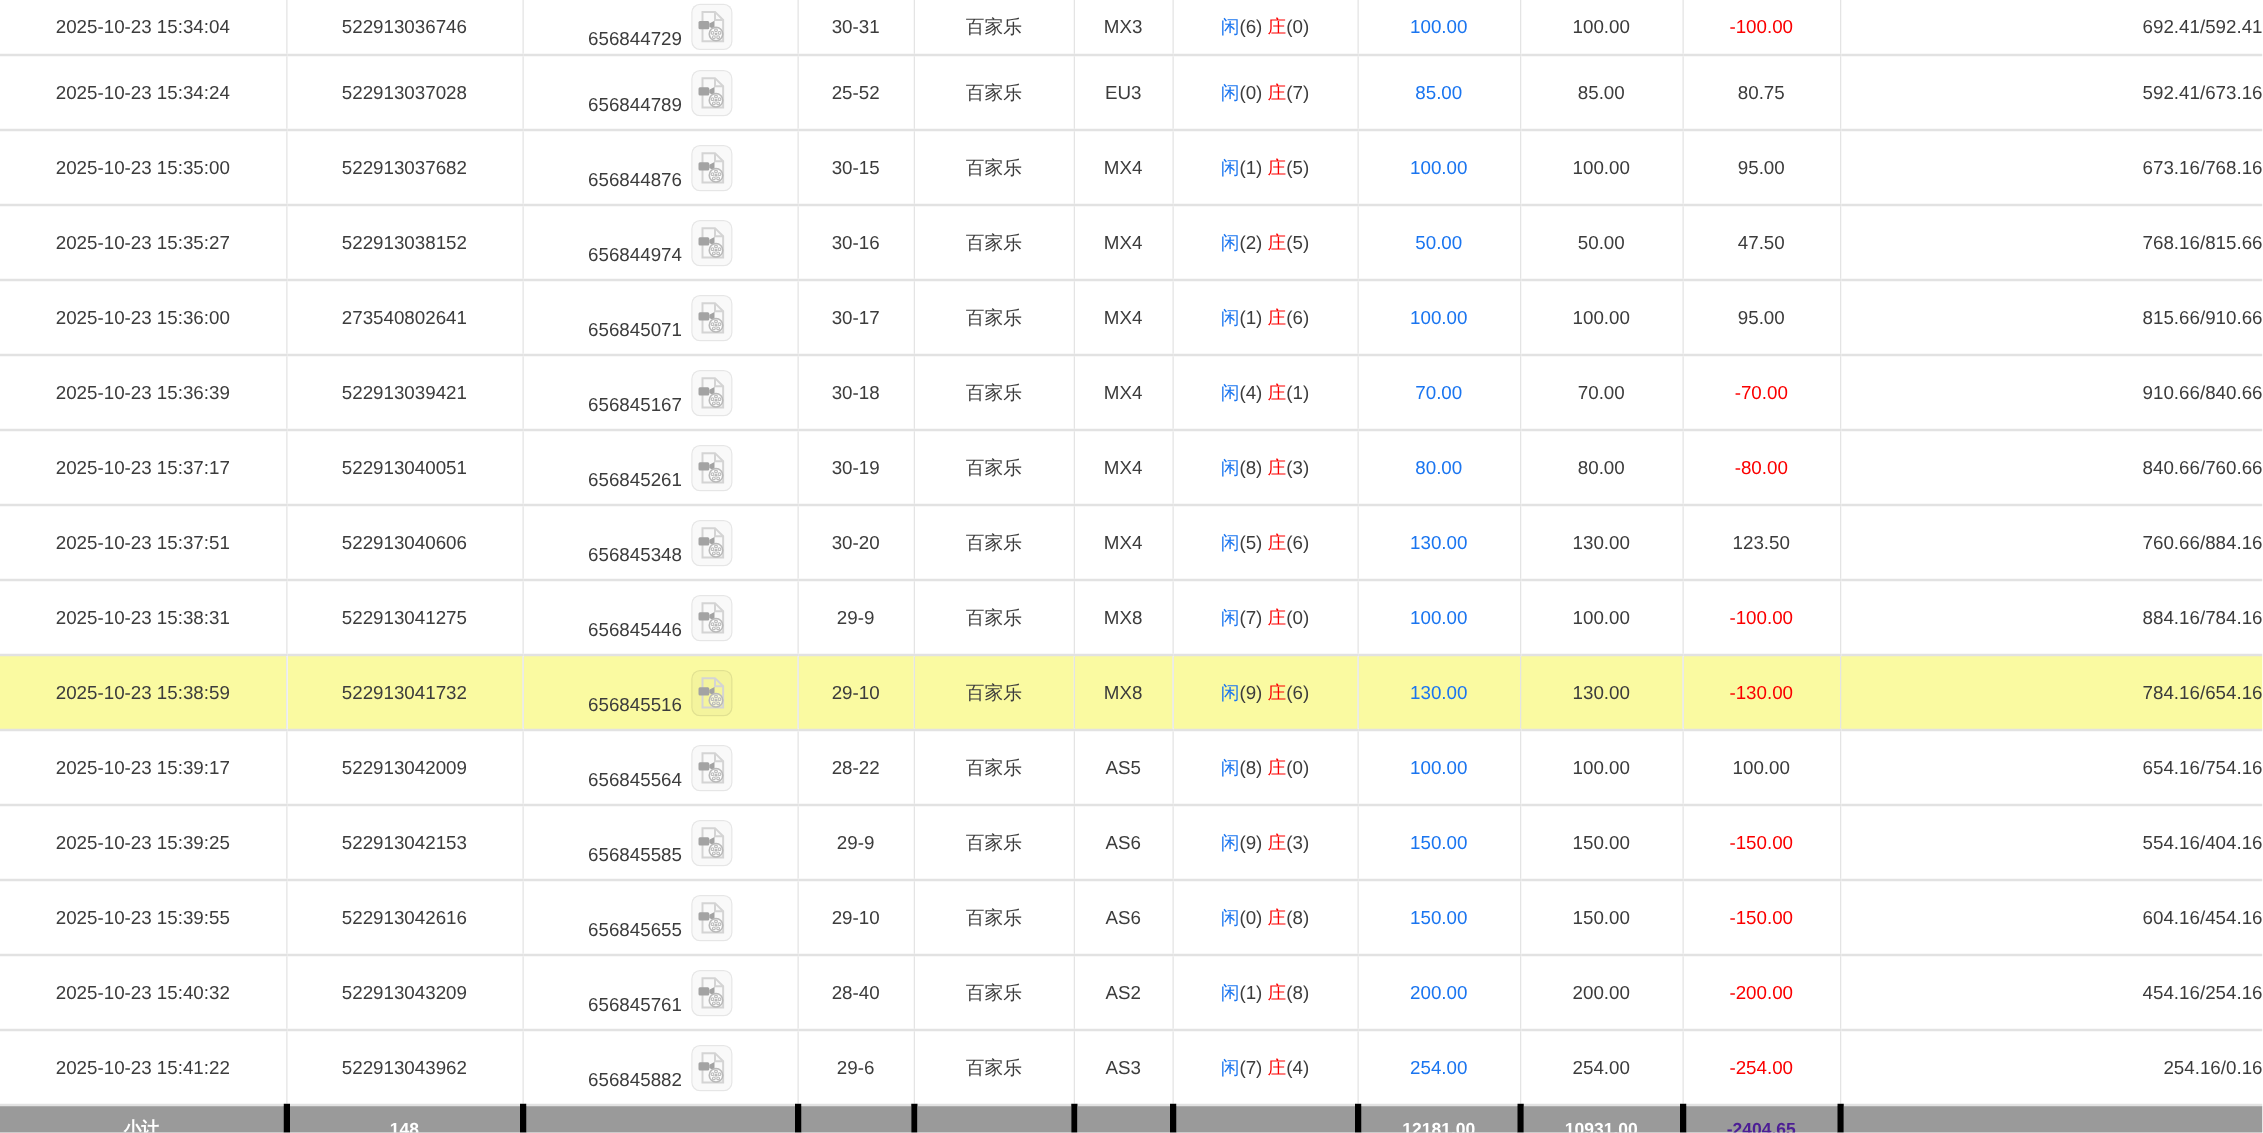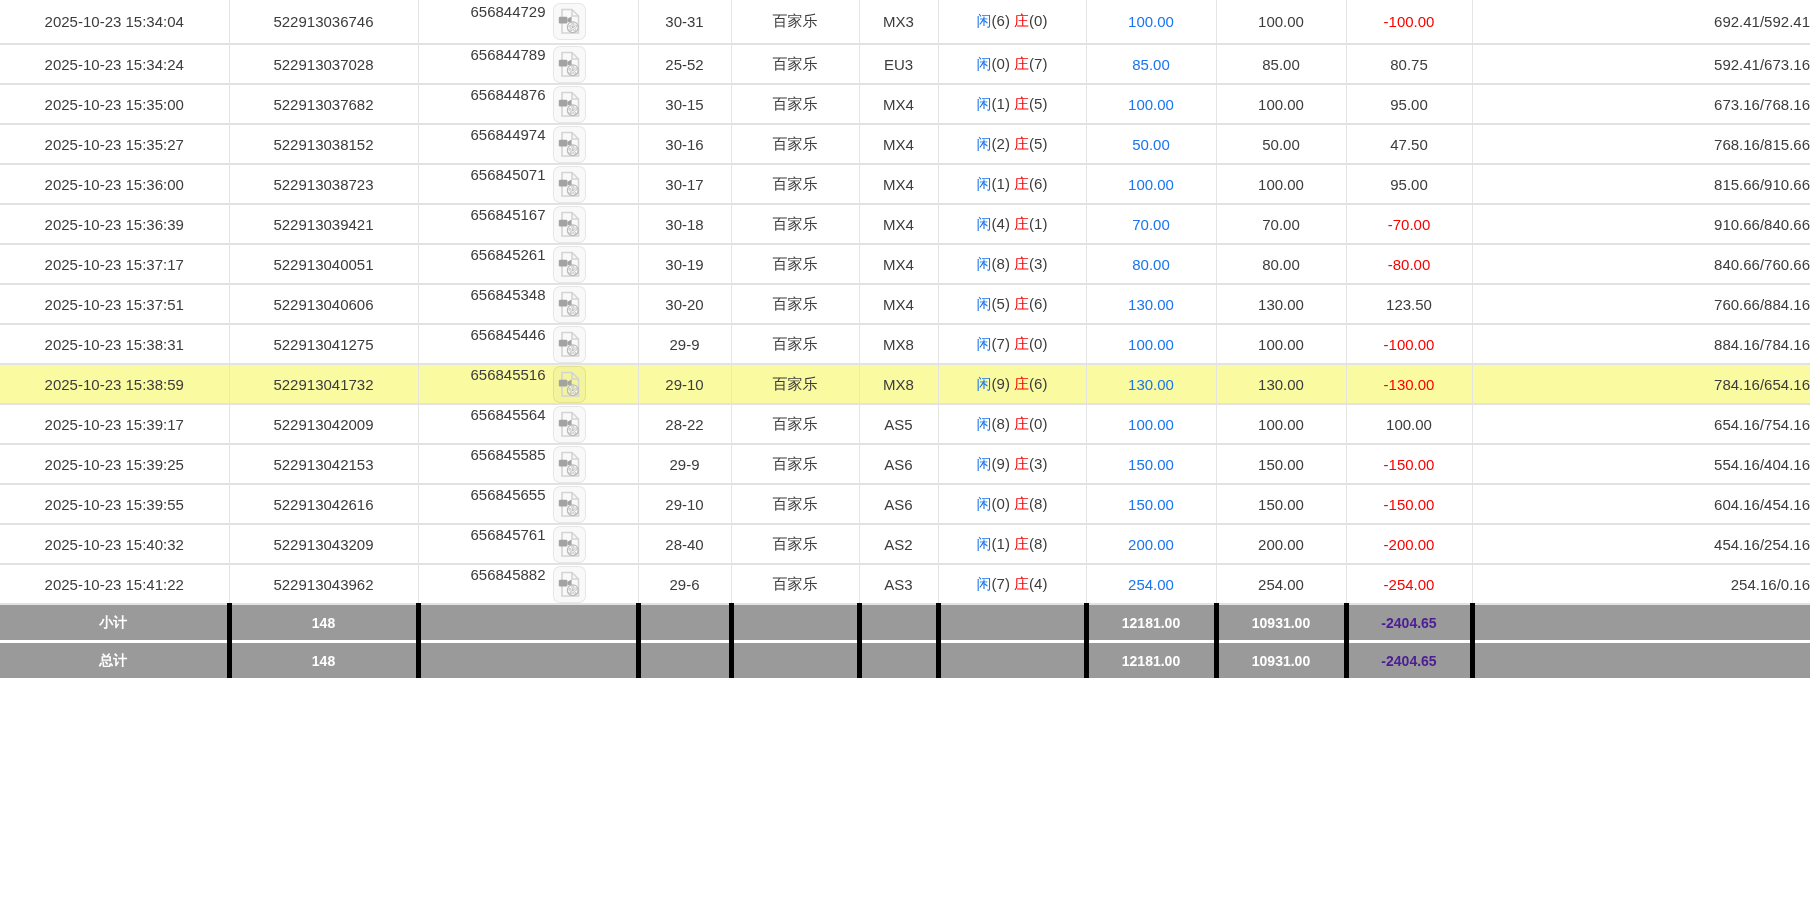--- a/index.html
+++ b/index.html
@@ -10,27 +10,27 @@
   }
   table{border-collapse:collapse;table-layout:fixed;width:1810px;padding-left:40px;}
   td{
     text-align:center;vertical-align:middle;padding:0;
     font-size:15px;
     border-right:1px solid #e4e4e4;
     border-bottom:2px solid #e2e2e2;
     overflow:hidden;white-space:nowrap;
   }
   td:last-child{border-right:none;text-align:right;}
-  tbody tr{height:40px;background:#fff;}
+  tbody tr{height:60px;background:#fff;}
   tbody tr:first-child{height:44px;}
   tbody tr.highlight td{background:#fafaa1;}
   .blue{color:#1a75f0;}
   .red{color:#fb0000;}
   .result-num{color:#3c3c3c;}
-  .round-wrap{display:flex;align-items:flex-start;justify-content:center;gap:7px;}
+  .round-wrap{display:flex;align-items:flex-end;justify-content:center;gap:7px;}
   .video-btn{
     width:33px;height:37px;flex:0 0 33px;
     border:1px solid rgba(0,0,0,0.08);
     background:rgba(0,0,0,0.025);
     border-radius:7px;
     display:inline-flex;align-items:center;justify-content:center;
     cursor:pointer;padding:0;
   }
   tfoot td{
     background:#9a9a9a;color:#ffffff;font-weight:bold;font-size:14px;
@@ -198,21 +198,21 @@
       <span class="red">庄</span><span class="result-num">(5)</span>
     </td>
     <td><span class="blue">50.00</span></td>
     <td><span>50.00</span></td>
     <td><span>47.50</span></td>
     <td><span>768.16/815.66</span></td>
   </tr>
 
   <tr>
     <td><span>2025-10-23 15:36:00</span></td>
-    <td><span>522913038723</span></td>
+    <td><span>273540802641</span></td>
     <td>
       <div class="round-wrap">
         <span>656845071</span>
         <button class="video-btn" type="button">
           <svg width="23" height="27" viewBox="0 0 23 27" aria-hidden="true">
             <path d="M4 1.5 h10 l6.5 6.5 V25 H4 Z" fill="none" stroke="#d4d4d4" stroke-width="1.6"></path>
             <path d="M14 1.5 v6.5 h6.5" fill="none" stroke="#d4d4d4" stroke-width="1.6"></path>
             <rect x="0.8" y="8.8" width="8.6" height="6.6" rx="1.2" fill="#a3a3a3"></rect>
             <path d="M9.4 10.8 L13.6 8.6 V15.6 L9.4 13.4 Z" fill="#a3a3a3"></path>
             <circle cx="14.8" cy="19.2" r="5.4" fill="rgba(255,255,255,0.6)" stroke="#b9b9b9" stroke-width="1.3"></circle>

